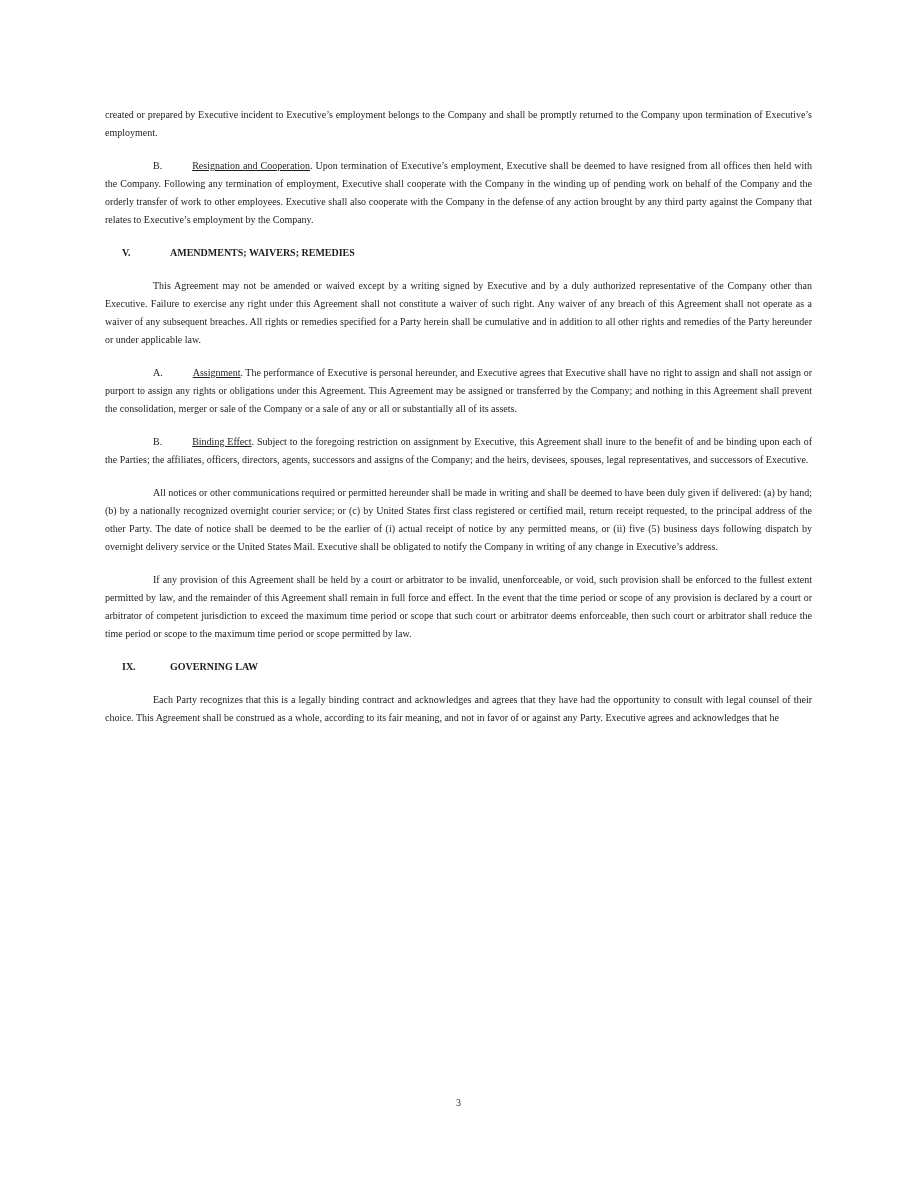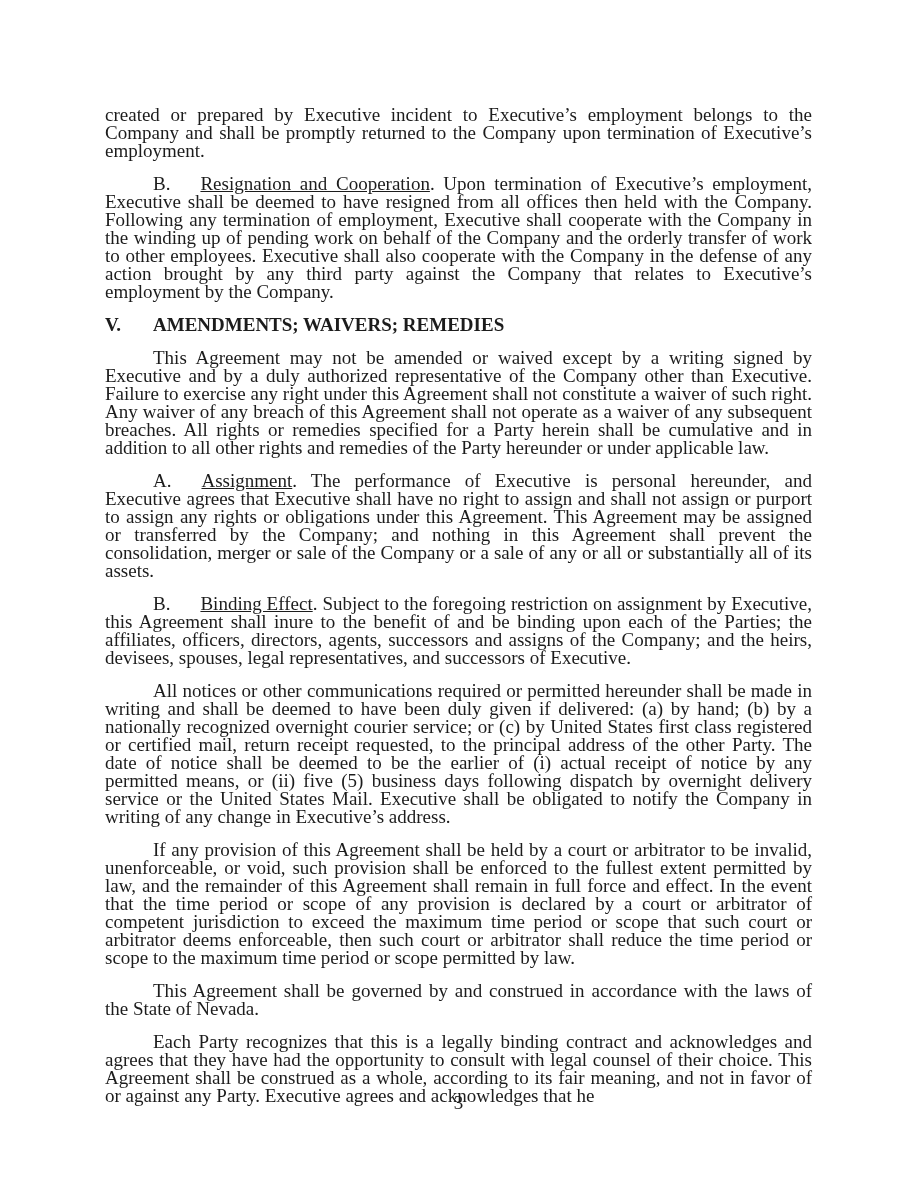--- a/index.html
+++ b/index.html
@@ -8,33 +8,33 @@
     background: #ffffff;
   }
   .page {
     position: relative;
     box-sizing: border-box;
     width: 918px;
     height: 1188px;
     background: #ffffff;
     padding: 106px 106px 0 105px;
     font-family: "Liberation Serif", serif;
-    font-size: 19px;
+    font-size: 10px;
     line-height: 18px;
     color: #1c1c1c;
   }
   .para {
     margin: 0 0 15px 0;
     text-align: justify;
   }
   .indent {
     text-indent: 48px;
   }
   .sec-heading {
-    margin: 0 0 15px 0;
+    margin: 0 0 15px 17px;
     font-weight: bold;
     text-align: left;
     white-space: nowrap;
   }
   .sec-numeral {
     display: inline-block;
     width: 48px;
   }
   .tab-gap {
     display: inline-block;
@@ -69,21 +69,21 @@
   <p class="para indent"><span>A.</span><span class="tab-gap"></span><span class="u">Assignment</span><span>. The performance of Executive is personal hereunder, and Executive agrees that Executive shall have no right to assign and shall not assign or purport to assign any rights or obligations under this Agreement. This Agreement may be assigned or transferred by the Company; and nothing in this Agreement shall prevent the consolidation, merger or sale of the Company or a sale of any or all or substantially all of its assets.</span></p>
 
   <p class="para indent"><span>B.</span><span class="tab-gap"></span><span class="u">Binding Effect</span><span>. Subject to the foregoing restriction on assignment by Executive, this Agreement shall inure to the benefit of and be binding upon each of the Parties; the affiliates, officers, directors, agents, successors and assigns of the Company; and the heirs, devisees, spouses, legal representatives, and successors of Executive.</span></p>
 
 
   <p class="para indent">All notices or other communications required or permitted hereunder shall be made in writing and shall be deemed to have been duly given if delivered: (a) by hand; (b) by a nationally recognized overnight courier service; or (c) by United States first class registered or certified mail, return receipt requested, to the principal address of the other Party. The date of notice shall be deemed to be the earlier of (i) actual receipt of notice by any permitted means, or (ii) five (5) business days following dispatch by overnight delivery service or the United States Mail. Executive shall be obligated to notify the Company in writing of any change in Executive’s address.</p>
 
 
   <p class="para indent">If any provision of this Agreement shall be held by a court or arbitrator to be invalid, unenforceable, or void, such provision shall be enforced to the fullest extent permitted by law, and the remainder of this Agreement shall remain in full force and effect. In the event that the time period or scope of any provision is declared by a court or arbitrator of competent jurisdiction to exceed the maximum time period or scope that such court or arbitrator deems enforceable, then such court or arbitrator shall reduce the time period or scope to the maximum time period or scope permitted by law.</p>
 
+  <p class="sec-heading"><span class="sec-numeral">IX.</span><span>GOVERNING LAW</span></p>
 
-  <p class="para indent">This Agreement shall be governed by and construed in accordance with the laws of the State of Nevada.</p>
 
 
   <p class="para indent">Each Party recognizes that this is a legally binding contract and acknowledges and agrees that they have had the opportunity to consult with legal counsel of their choice. This Agreement shall be construed as a whole, according to its fair meaning, and not in favor of or against any Party. Executive agrees and acknowledges that he</p>
 
   <div class="page-footer">3</div>
 
 </div>
 
 </body></html>

